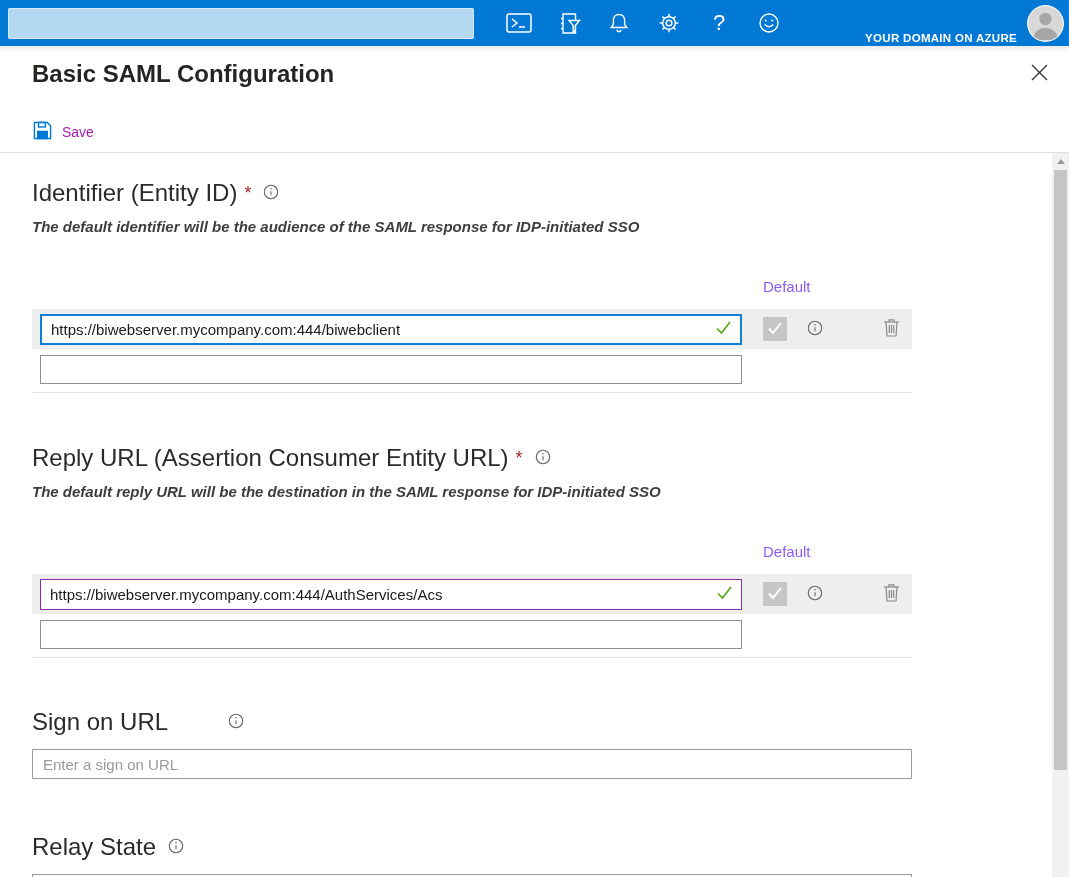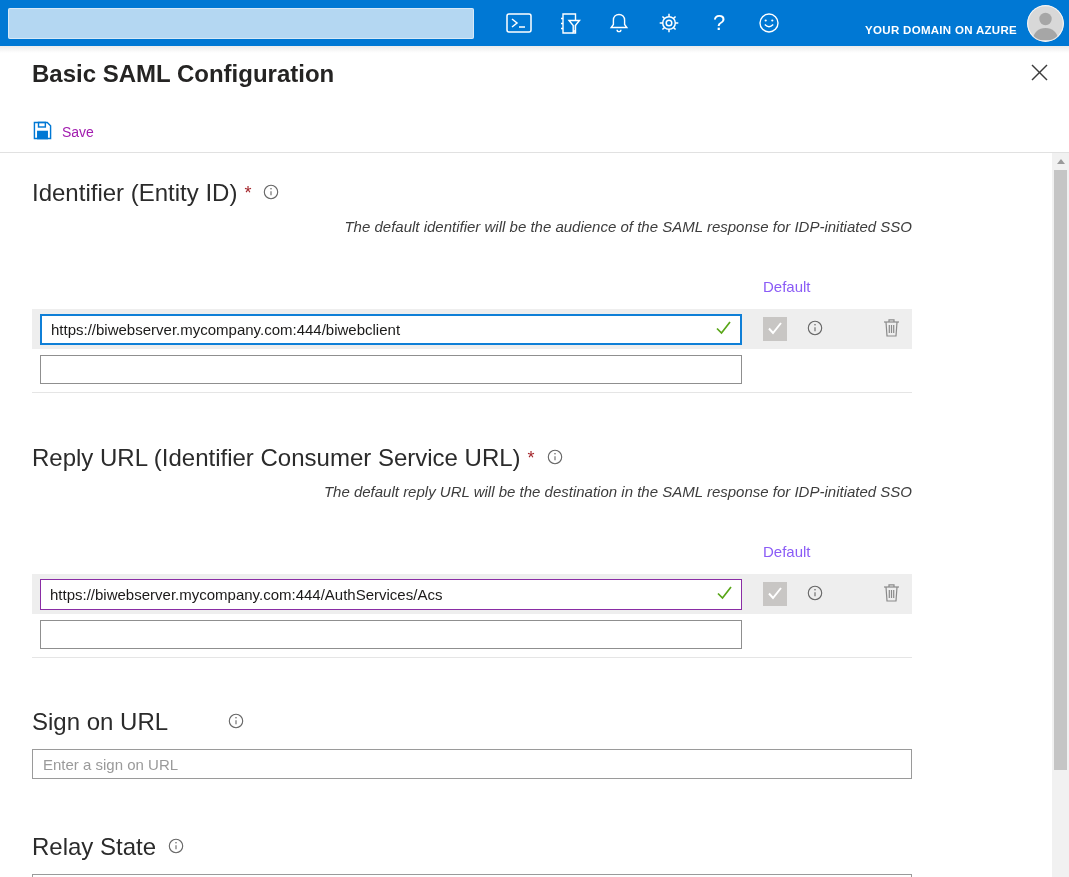--- a/index.html
+++ b/index.html
@@ -10,21 +10,21 @@
   
   .topbar { height:46px; background:#0078d4; display:flex; align-items:center; }
   .search-redacted { width:466px; height:31px; margin-left:8px; background:#b4d7f2;
     border-radius:2px; box-shadow:inset 0 0 0 1px rgba(255,255,255,.45); border:none; cursor:text; }
   .tb-icons { display:flex; margin-left:20px; }
   .tb-btn { width:50px; height:46px; display:flex; align-items:center; justify-content:center;
     background:transparent; border:none; cursor:pointer; }
   .tb-btn svg { display:block; }
   .help-glyph { color:#fff; font-size:22px; font-weight:400; line-height:1; }
   .domain { margin-left:auto; margin-right:10px; color:#fff; font-size:11.5px; font-weight:700;
-    letter-spacing:.3px; position:relative; top:7px; white-space:nowrap; }
+    letter-spacing:.3px; position:relative; top:15px; white-space:nowrap; }
   .avatar { width:37px; height:37px; border-radius:50%; margin-right:5px; overflow:hidden;
     border:none; padding:0; background:transparent; cursor:pointer; flex:none; }
 
   
   .panel-head { height:66px; padding:12px 32px 0; position:relative;
     background:linear-gradient(#ebebeb, #ffffff 7px); }
   .panel-title { font-size:24px; font-weight:600; color:#252423; line-height:32px; }
   .close-btn { position:absolute; top:12px; right:14px; width:32px; height:32px;
     background:transparent; border:none; cursor:pointer; display:flex; align-items:center; justify-content:center; }
 
@@ -36,21 +36,21 @@
   .top-divider { border:none; border-top:1px solid #e1e1e1; }
 
   
   .scroll-wrap { position:relative; height:724px; overflow:hidden; }
   .content { width:1052px; padding:0 140px 8px 32px; }
 
   h2.sec-title { font-size:24px; font-weight:400; color:#2b2b2b; line-height:24px; display:inline; }
   .sec-head { display:flex; align-items:center; }
   .req-mark { color:#a4262c; font-size:18px; margin-left:7px; line-height:24px; }
   .head-info { margin-left:12px; display:flex; background:none; border:none; padding:0; cursor:pointer; }
-  .desc { font-size:15px; font-style:italic; font-weight:400; color:#3d3d3d; line-height:17px; margin-top:13px;text-align:right; }
+  .desc { font-size:15px; font-style:italic; font-weight:700; color:#3d3d3d; line-height:17px; margin-top:13px; }
   .default-head { font-size:15px; color:#8b5cf6; margin-top:43px; padding-left:731px; height:18px; }
 
   .url-row { margin-top:13px; height:40px; background:#eeeeee; display:flex; align-items:center;
     padding:0 10px 0 8px; }
   .input-wrap { width:702px; height:31px; background:#fff; display:flex; align-items:center; }
   .input-wrap input { flex:1; min-width:0; border:none; outline:none; background:transparent;
     font-family:inherit; font-size:15px; color:#1b1a19; padding:0 4px 0 9px; }
   .wrap-focus { border:2px solid #0f7fd7; }
   .wrap-visited { border:1.5px solid #8a2da5; }
   .valid-check { margin-right:8px; flex:none; }
@@ -243,21 +243,21 @@
           </button>
         </div>
         <div class="empty-row">
           <input class="empty-input" type="text" value="" style="">
         </div>
         <hr class="sep">
       </section>
 
       <section>
         <div class="sec-head mt-sec">
-          <h2 class="sec-title">Reply URL (Identifier Consumer Service URL)</h2>
+          <h2 class="sec-title">Reply URL (Assertion Consumer Entity URL)</h2>
           <span class="req-mark">*</span>
           <button class="head-info">
             <span>
               <svg width="16" height="16" viewBox="0 0 16 16" fill="none" stroke="#666" stroke-width="1.1">
                 <circle cx="8" cy="8" r="6.7"></circle>
                   <line x1="8" y1="7.2" x2="8" y2="11.2"></line>
                 <circle cx="8" cy="4.8" r="0.8" fill="#666" stroke="none"></circle>
               </svg>
             </span>
           </button>

